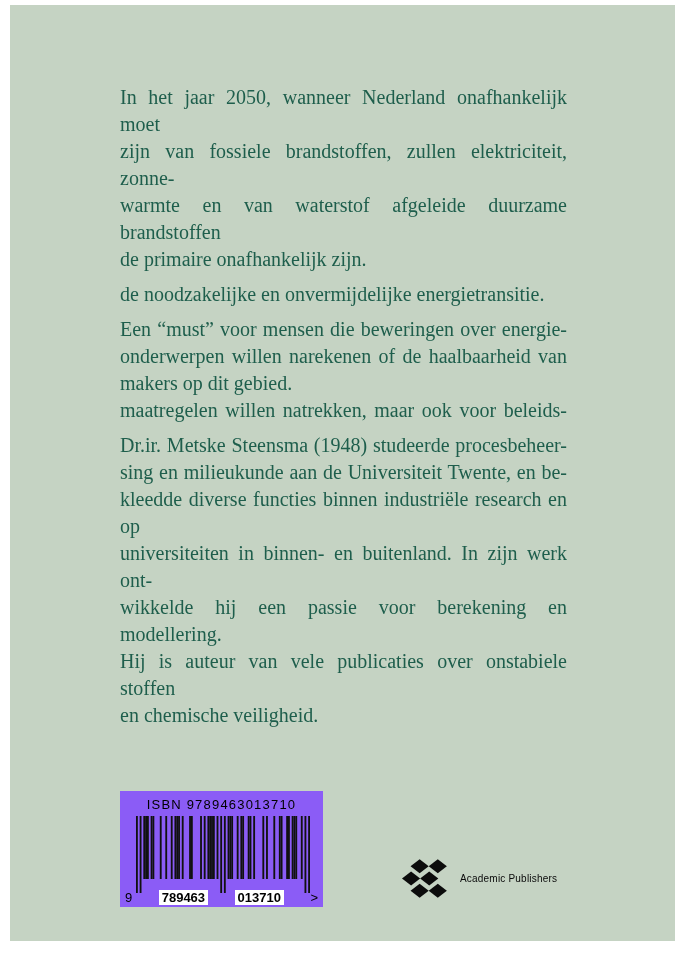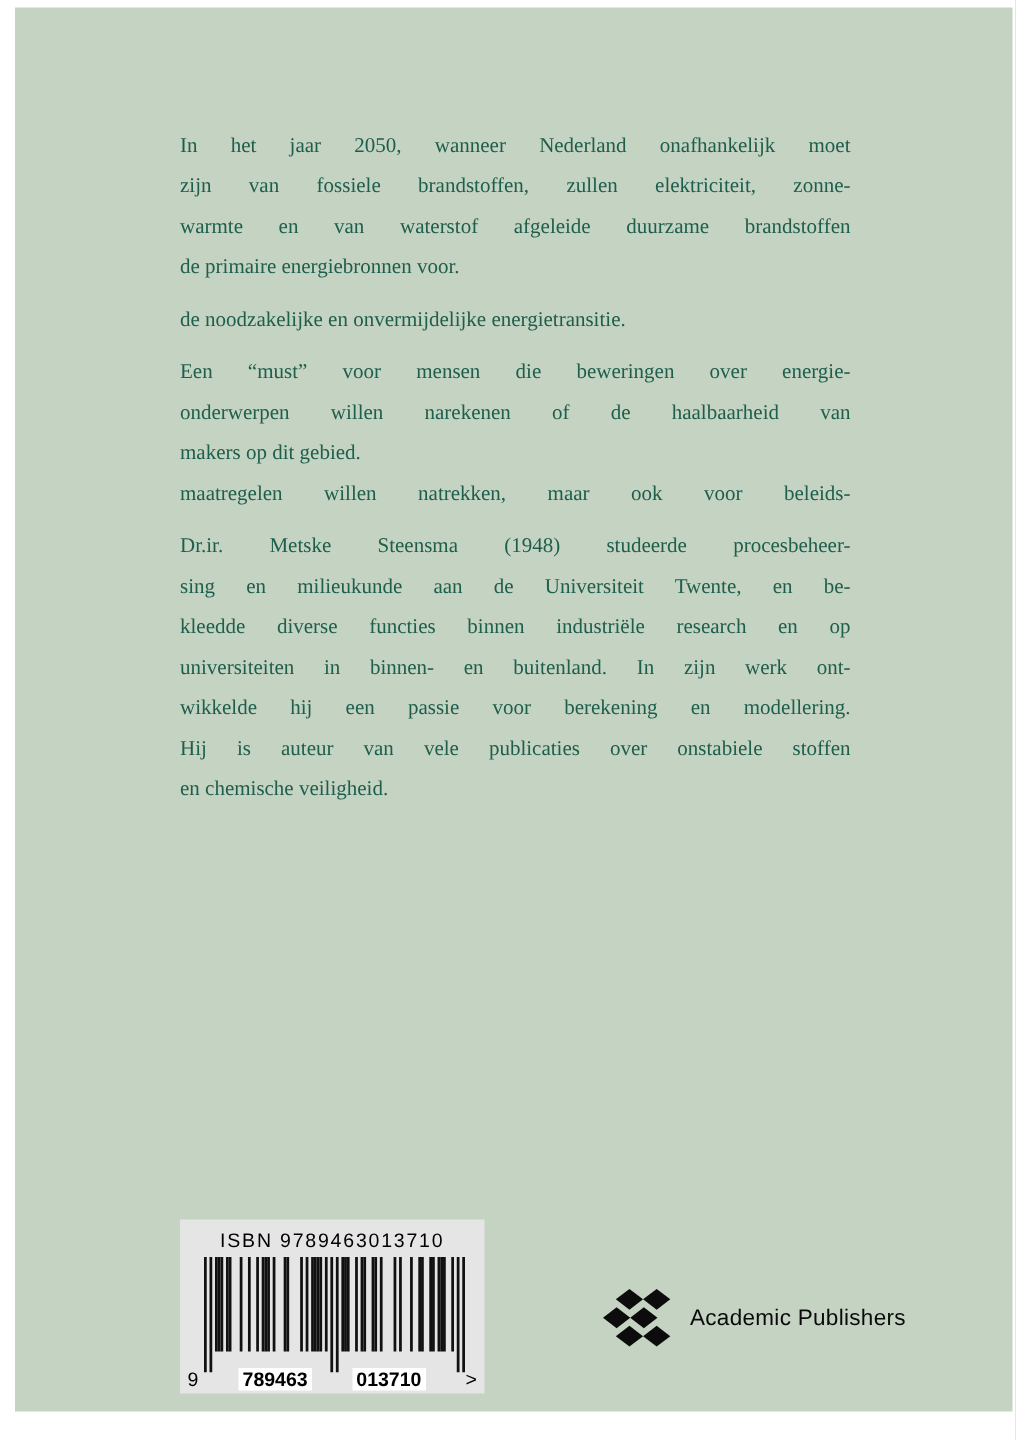--- a/index.html
+++ b/index.html
@@ -16,37 +16,36 @@
     position:absolute;
     left:10px; top:5px; right:2px; bottom:19px;
     background:var(--cover-bg, #c5d3c3);
   }
 
   
   .text-block {
     position:absolute;
     left:110px; top:79px; width:447px;
     color:var(--cover-fg, #1e5e4c);
-    font-size:14px;
+    font-size:20px;
   }
   .para { margin-bottom:8px; }
   .line {
     line-height:27px;
     text-align:justify;
     text-align-last:justify;
   }
   .line.last { text-align-last:left; }
 
   
   .barcode-box {
     position:absolute;
     left:110px; top:786px;
     width:203px; height:116px;
-    background:#e5e5e5;
-    margin-top:22px;
+    background:#8b5cf6;
   }
   .isbn-label {
     position:absolute; top:6px; left:0; right:0;
     text-align:center;
     font-family:"Liberation Sans", sans-serif;
     font-size:13px;
     letter-spacing:1.2px;
     color:#000;
     white-space:nowrap;
   }
@@ -76,37 +75,37 @@
   .pub-text { display:flex; flex-direction:column; }
   .pub-name {
     font-family:"Liberation Sans", sans-serif;
     font-weight:bold;
     font-size:28px; line-height:30px;
     color:#0a0a0a;
     letter-spacing:0.3px;
   }
   .pub-tagline {
     font-family:"Liberation Sans", sans-serif;
-    font-size:15px; line-height:12px;
+    font-size:10px; line-height:12px;
     color:#0a0a0a;
     margin-top:1px;
     letter-spacing:0.2px;
   }
 </style>
 </head>
 <body>
 
 <div class="cover">
 
   <div class="text-block" id="paragraphs">
       <div class="para">
         <div class="line">In het jaar 2050, wanneer Nederland onafhankelijk moet</div>
         <div class="line">zijn van fossiele brandstoffen, zullen elektriciteit, zonne-</div>
         <div class="line">warmte en van waterstof afgeleide duurzame brandstoffen</div>
-        <div class="line last">de primaire energiebronnen voor.</div>
+        <div class="line last">de primaire onafhankelijk zijn.</div>
       </div>
       <div class="para">
         <div class="line last">de noodzakelijke en onvermijdelijke energietransitie.</div>
       </div>
       <div class="para">
         <div class="line">Een “must” voor mensen die beweringen over energie-</div>
         <div class="line">onderwerpen willen narekenen of de haalbaarheid van</div>
         <div class="line last">makers op dit gebied.</div>
         <div class="line">maatregelen willen natrekken, maar ook voor beleids-</div>
       </div>

